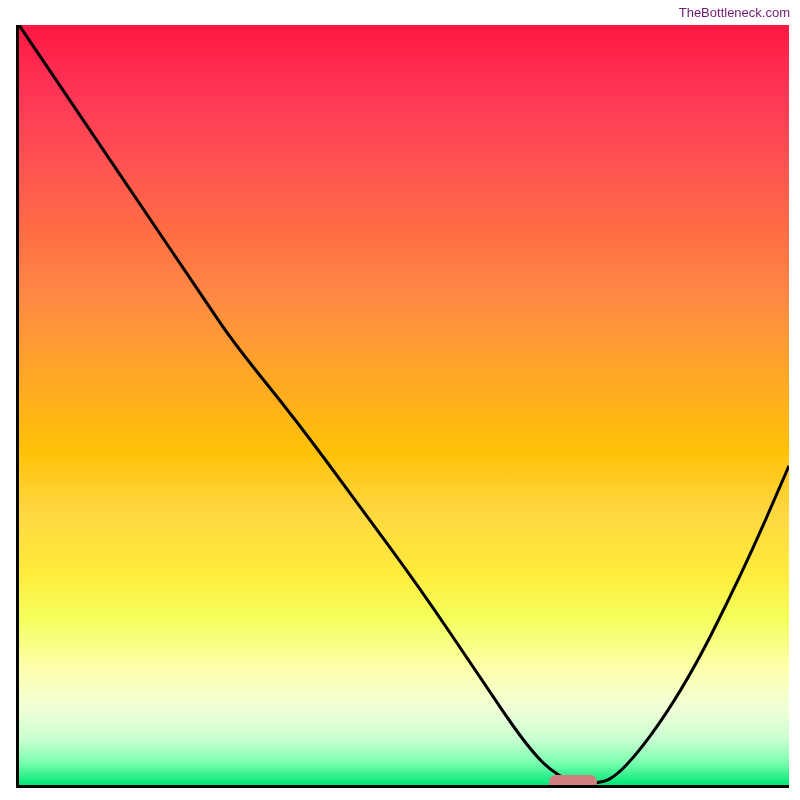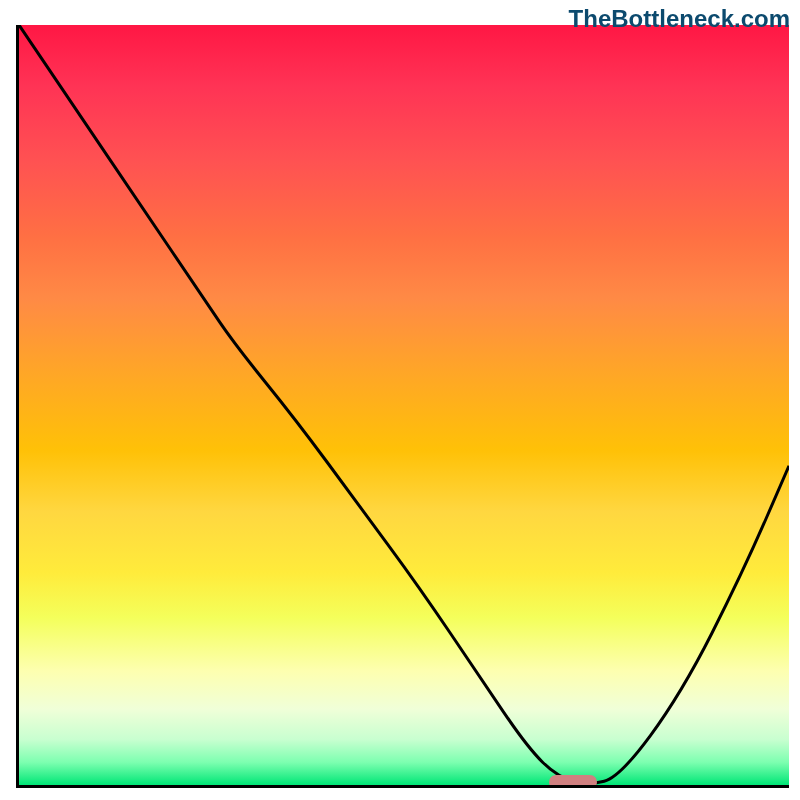--- a/index.html
+++ b/index.html
@@ -12,23 +12,23 @@
   }
   .container {
     position: relative;
     width: 800px;
     height: 800px;
   }
   .watermark {
     position: absolute;
     top: 5px;
     right: 10px;
-    color: #0c4a6e;
-    font-size: 24px;
-    font-weight: bold;
+    color: #701a75;
+    font-size: 13px;
+    font-weight: normal;
     z-index: 10;
   }
   .plot-area {
     position: absolute;
     left: 16px;
     top: 25px;
     width: 770px;
     height: 760px;
     border-left: 3px solid black;
     border-bottom: 3px solid black;

